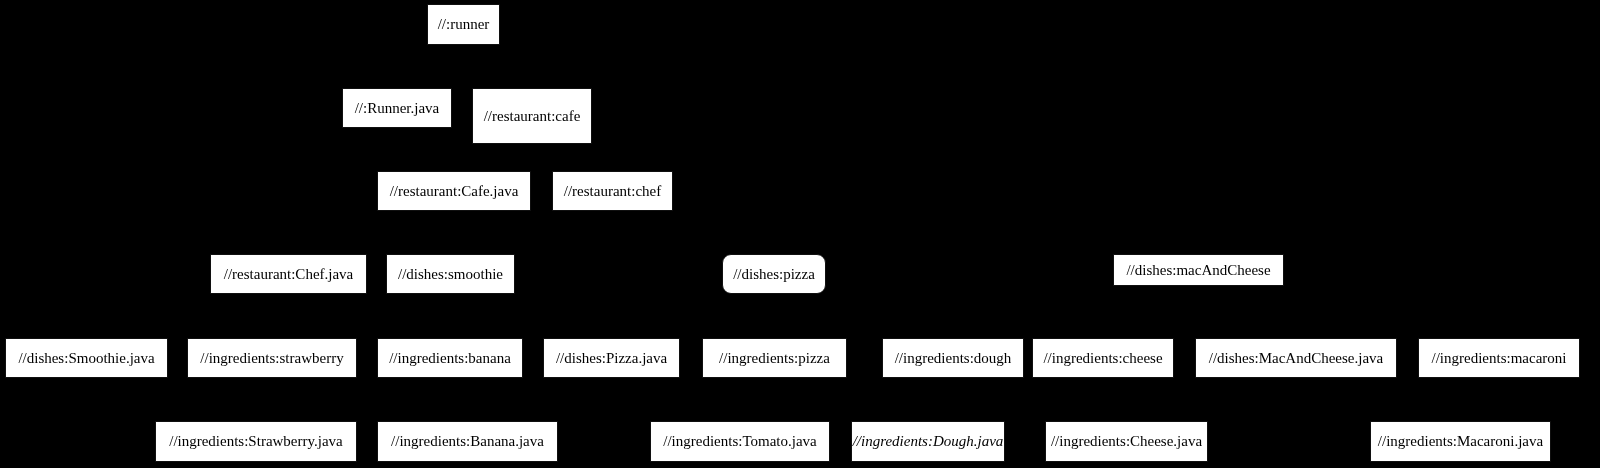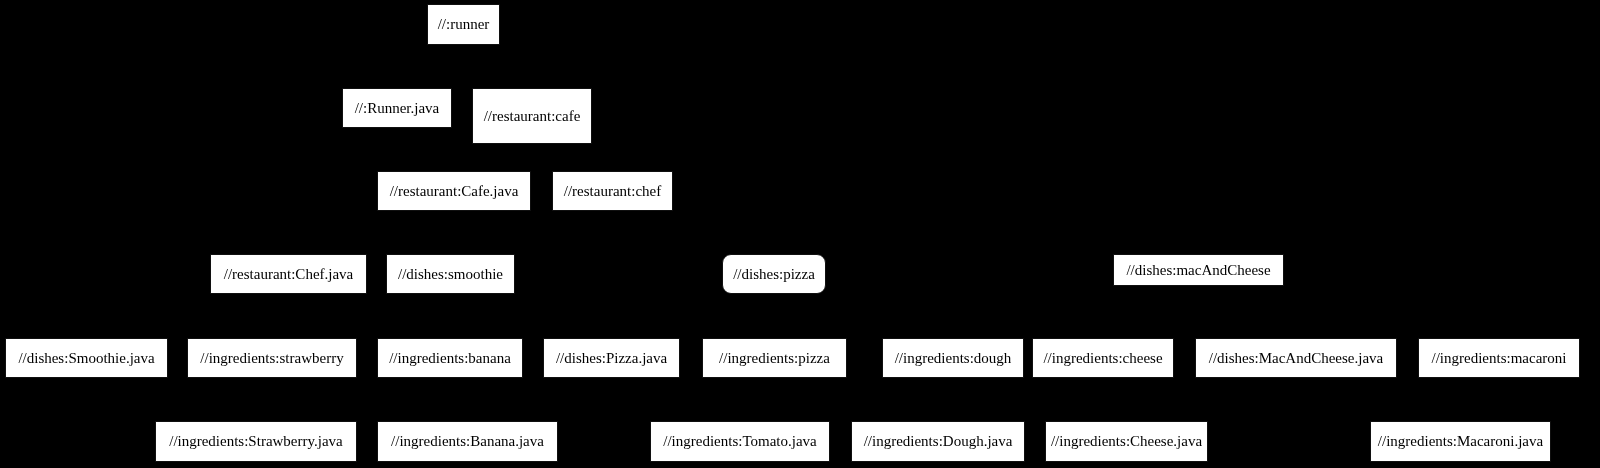--- a/index.html
+++ b/index.html
@@ -74,17 +74,17 @@
       <div class="node" style="left: 377px; top: 338px; width: 146px; height: 40px; background: rgb(255, 255, 255); border-color: rgb(16, 16, 16); color: rgb(0, 0, 0);">//ingredients:banana</div>
       <div class="node" style="left: 543px; top: 338px; width: 137px; height: 40px; background: rgb(255, 255, 255); border-color: rgb(16, 16, 16); color: rgb(0, 0, 0);">//dishes:Pizza.java</div>
       <div class="node" style="left: 702px; top: 338px; width: 145px; height: 40px; background: rgb(255, 255, 255); border-color: rgb(16, 16, 16); color: rgb(0, 0, 0);">//ingredients:pizza</div>
       <div class="node" style="left: 868px; top: 338px; width: 142px; height: 40px; background: rgb(255, 255, 255); border-color: rgb(16, 16, 16); color: rgb(0, 0, 0); margin-left: 14px;">//ingredients:dough</div>
       <div class="node" style="left: 1032px; top: 338px; width: 142px; height: 40px; background: rgb(255, 255, 255); border-color: rgb(16, 16, 16); color: rgb(0, 0, 0); font-family: Liberation Serif, serif;">//ingredients:cheese</div>
       <div class="node" style="left: 1195px; top: 338px; width: 202px; height: 40px; background: rgb(255, 255, 255); border-color: rgb(16, 16, 16); color: rgb(0, 0, 0);">//dishes:MacAndCheese.java</div>
       <div class="node" style="left: 1418px; top: 338px; width: 162px; height: 40px; background: rgb(255, 255, 255); border-color: rgb(16, 16, 16); color: rgb(0, 0, 0);">//ingredients:macaroni</div>
       <div class="node" style="left: 155px; top: 421px; width: 202px; height: 41px; background: rgb(255, 255, 255); border-color: rgb(16, 16, 16); color: rgb(0, 0, 0);">//ingredients:Strawberry.java</div>
       <div class="node" style="left: 377px; top: 421px; width: 181px; height: 41px; background: rgb(255, 255, 255); border-color: rgb(16, 16, 16); color: rgb(0, 0, 0);">//ingredients:Banana.java</div>
       <div class="node" style="left: 650px; top: 421px; width: 180px; height: 41px; background: rgb(255, 255, 255); border-color: rgb(16, 16, 16); color: rgb(0, 0, 0);">//ingredients:Tomato.java</div>
-      <div class="node" style="left: 851px; top: 421px; width: 174px; height: 41px; background: rgb(255, 255, 255); border-color: rgb(16, 16, 16); color: rgb(0, 0, 0);">//ingredients:Dough.java</div>
+      <div class="node" style="left: 851px; top: 421px; width: 154px; height: 41px; background: rgb(255, 255, 255); border-color: rgb(16, 16, 16); color: rgb(0, 0, 0); font-style: italic;">//ingredients:Dough.java</div>
       <div class="node" style="left: 1045px; top: 421px; width: 163px; height: 41px; background: rgb(255, 255, 255); border-color: rgb(16, 16, 16); color: rgb(0, 0, 0);">//ingredients:Cheese.java</div>
       <div class="node" style="left: 1370px; top: 421px; width: 181px; height: 41px; background: rgb(255, 255, 255); border-color: rgb(16, 16, 16); color: rgb(0, 0, 0);">//ingredients:Macaroni.java</div>
     </div>
 </div>
 
 </body></html>

